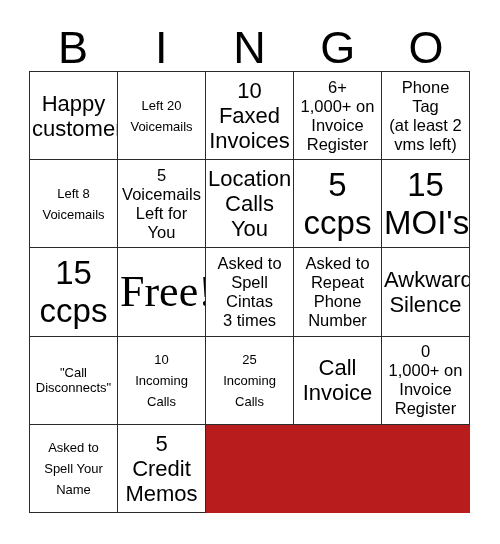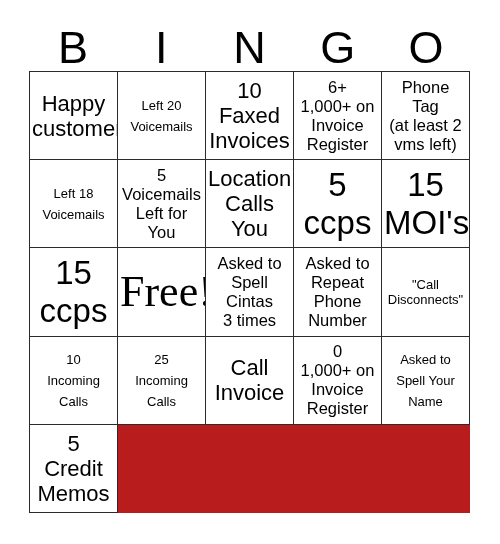--- a/index.html
+++ b/index.html
@@ -121,21 +121,21 @@
 Register</span>
       </div>
     <div class="cell fs-sm">
         <span class="cell-text">Phone
 Tag
 (at least 2
 vms left)</span>
       </div>
 
     <div class="cell fs-md">
-        <span class="cell-text">Left 18
+        <span class="cell-text">Left 8
 Voicemails</span>
       </div>
     <div class="cell fs-sm">
         <span class="cell-text">5
 Voicemails
 Left for
 You</span>
       </div>
     <div class="cell fs-lg">
         <span class="cell-text">Location
@@ -164,20 +164,24 @@
 Cintas
 3 times</span>
       </div>
     <div class="cell fs-sm">
         <span class="cell-text">Asked to
 Repeat
 Phone
 Number</span>
       </div>
 
+    <div class="cell fs-lg">
+        <span class="cell-text">Awkward
+Silence</span>
+      </div>
     <div class="cell fs-xs">
         <span class="cell-text">"Call
 Disconnects"</span>
       </div>
     <div class="cell fs-md">
         <span class="cell-text">10
 Incoming
 Calls</span>
       </div>
     <div class="cell fs-md">

